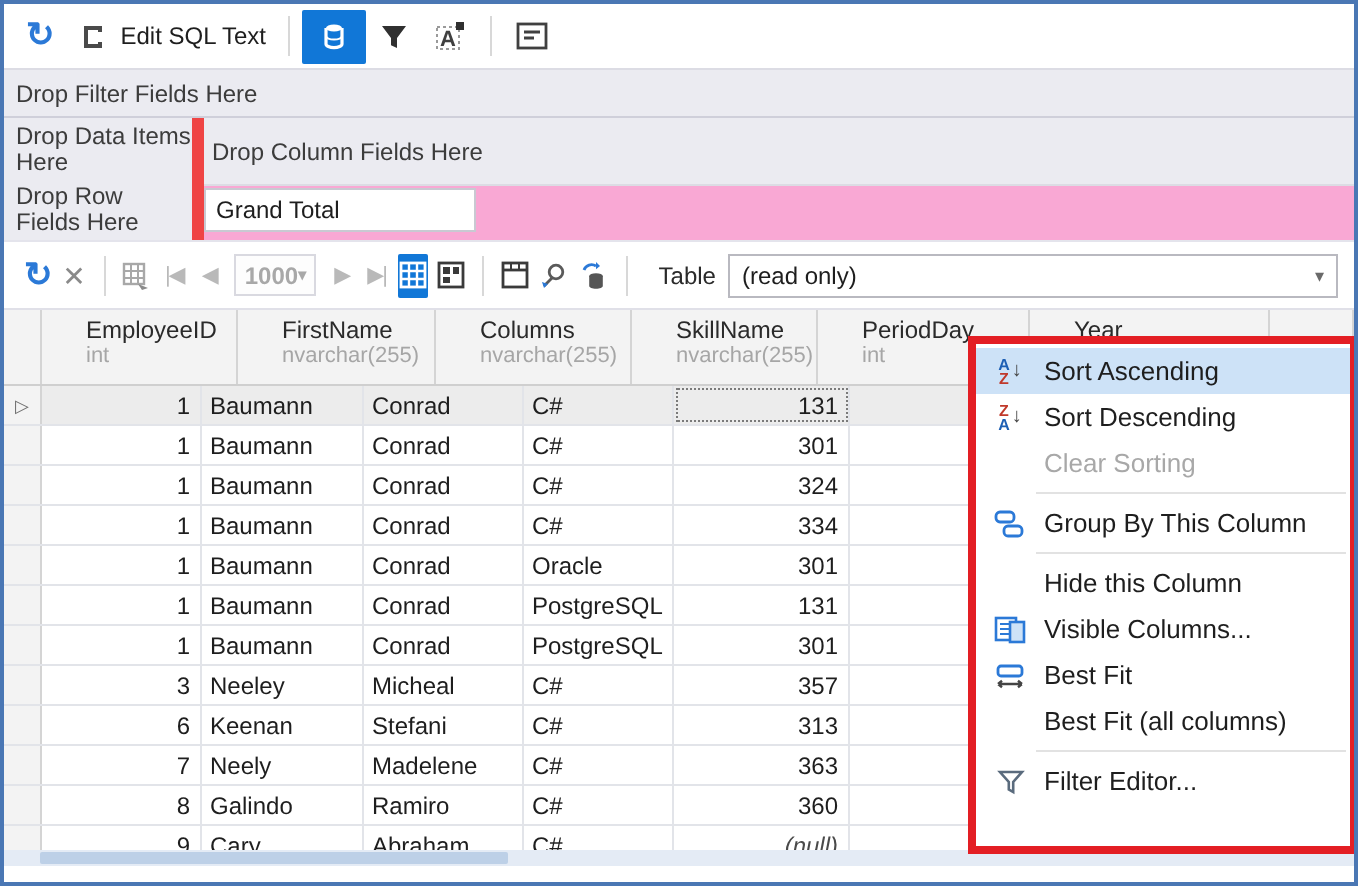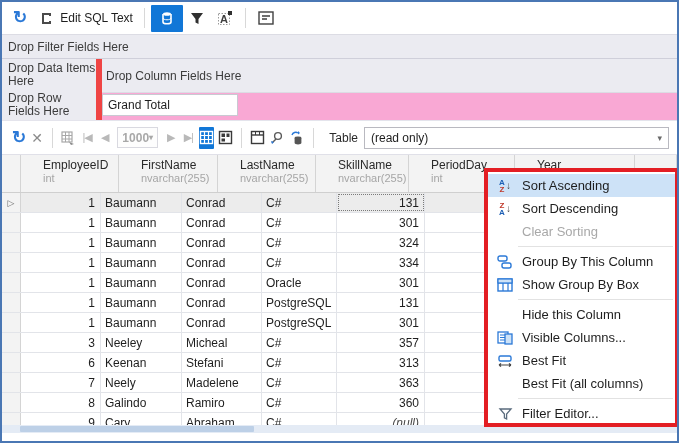--- a/index.html
+++ b/index.html
@@ -213,21 +213,21 @@
       <div class="rowind"></div>
     <div class="hcell" style="width: 80px;">
           <div class="cname">EmployeeID</div>
           <div class="ctype">int</div>
         </div>
         <div class="hcell" style="width: 81px;">
           <div class="cname">FirstName</div>
           <div class="ctype">nvarchar(255)</div>
         </div>
         <div class="hcell" style="width: 80px;">
-          <div class="cname">LastName</div>
+          <div class="cname">Columns</div>
           <div class="ctype">nvarchar(255)</div>
         </div>
         <div class="hcell" style="width: 75px;">
           <div class="cname">SkillName</div>
           <div class="ctype">nvarchar(255)</div>
         </div>
         <div class="hcell" style="width: 88px;">
           <div class="cname">PeriodDay</div>
           <div class="ctype">int</div>
         </div>
@@ -386,30 +386,20 @@
         </div>
         <div class="msep"></div>
         <div class="mi">
           <span class="mic">
             <svg width="16" height="14" viewBox="0 0 16 14">
               <rect x="1" y="1" width="9" height="5" rx="2" fill="none" stroke="#2b79d7" stroke-width="1.4"></rect>
               <rect x="5" y="8" width="9" height="5" rx="2" fill="none" stroke="#2b79d7" stroke-width="1.4"></rect>
             </svg>
           </span>
           <span>Group By This Column</span>
-        </div>
-        <div class="mi">
-          <span class="mic">
-            <svg width="16" height="14" viewBox="0 0 16 14">
-              <rect x="1" y="1" width="14" height="12" fill="none" stroke="#2b79d7" stroke-width="1.4"></rect>
-              <path d="M1 5h14M6 5v8M11 5v8" stroke="#2b79d7" stroke-width="1.2"></path>
-              <rect x="1" y="1" width="14" height="4" fill="#cde2f7" stroke="#2b79d7" stroke-width="1.2"></rect>
-            </svg>
-          </span>
-          <span>Show Group By Box</span>
         </div>
         <div class="msep"></div>
         <div class="mi">
           <span class="mic"></span>
           <span>Hide this Column</span>
         </div>
         <div class="mi">
           <span class="mic">
             <svg width="16" height="14" viewBox="0 0 16 14">
               <rect x="1" y="1" width="10" height="11" fill="#fff" stroke="#2b79d7" stroke-width="1.3"></rect>

